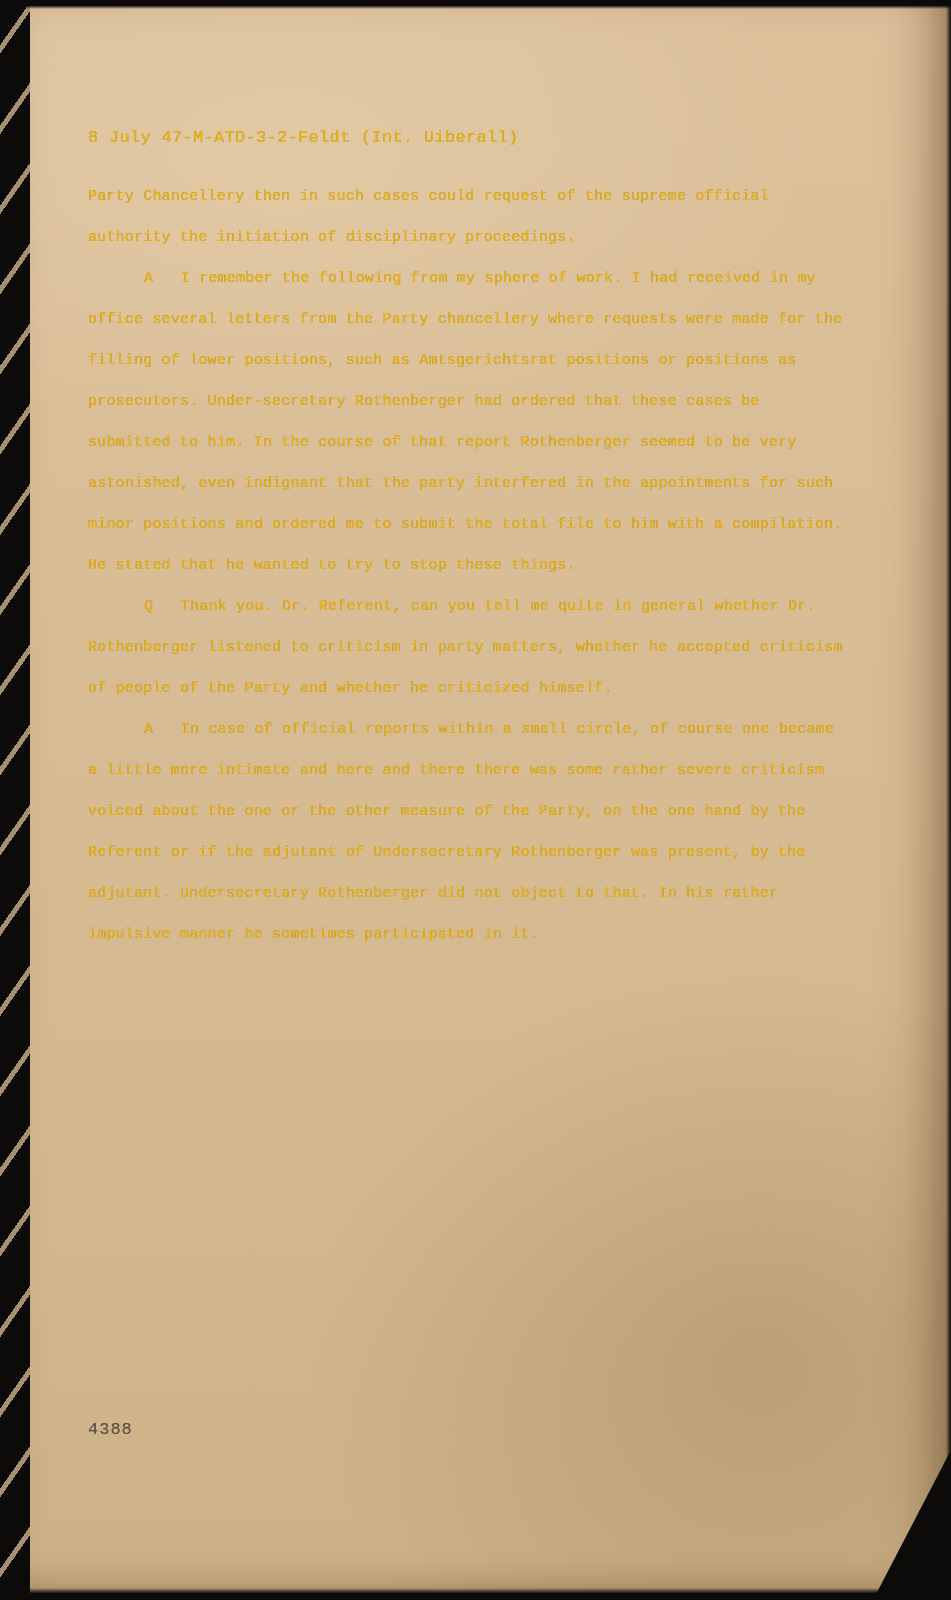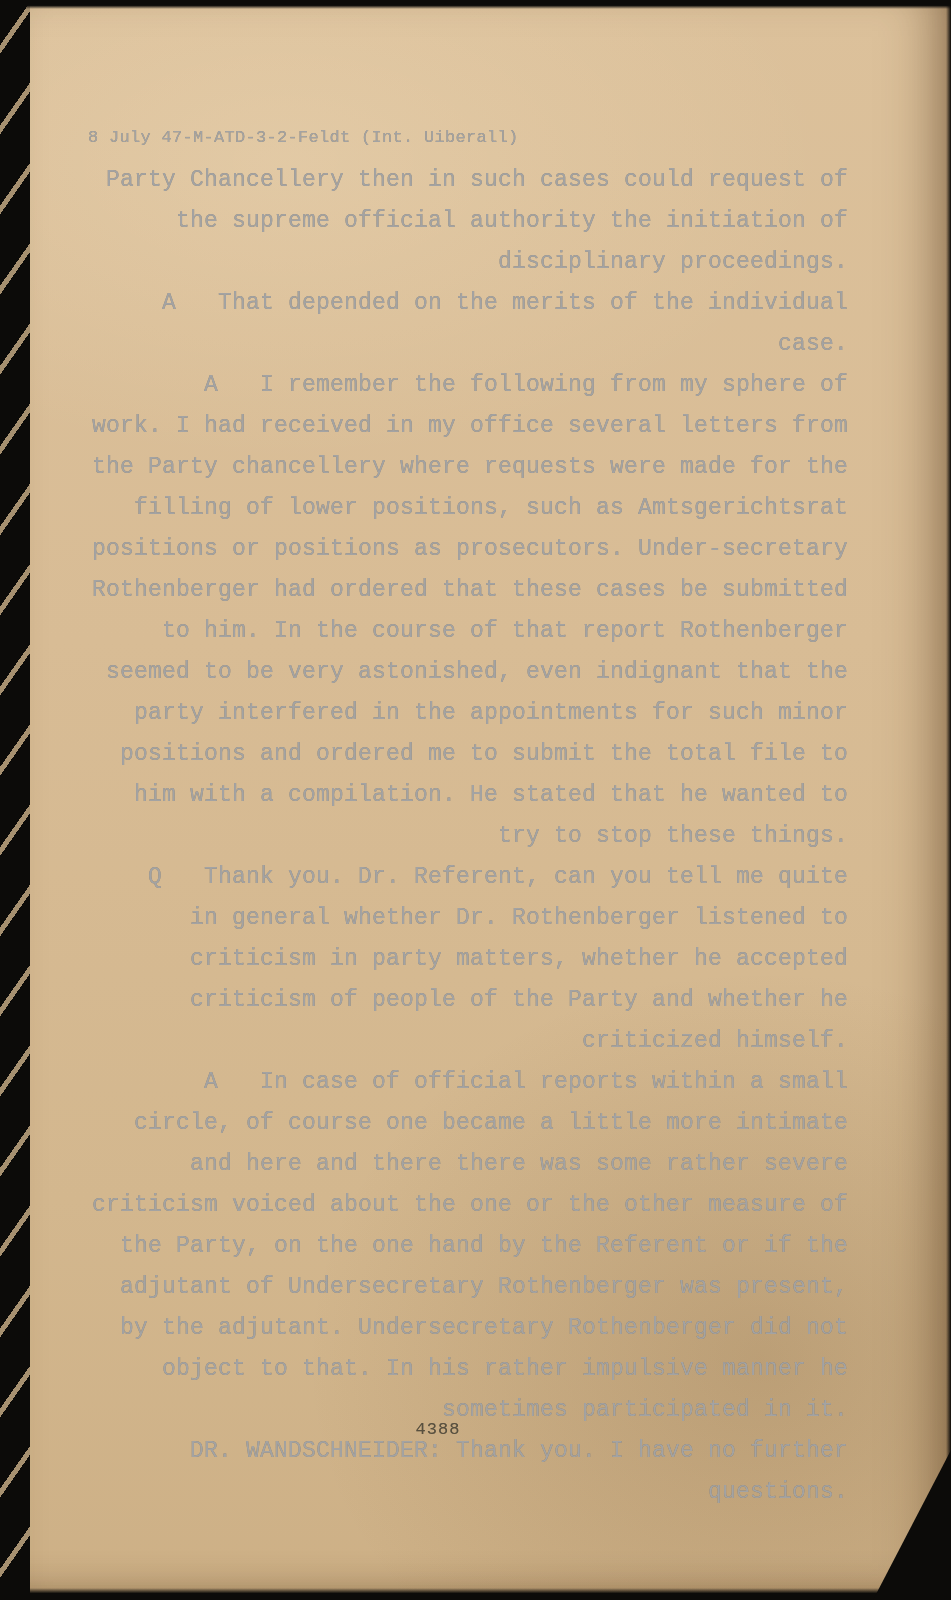--- a/index.html
+++ b/index.html
@@ -58,55 +58,53 @@
   }
   .corner-bottom-right {
     position: absolute;
     right: 0; bottom: 0;
     width: 78px; height: 150px;
     background: #0c0b09;
     clip-path: polygon(100% 0, 100% 100%, 0 100%);
   }
   
   .typewritten {
-    color: #a3a3a3;
+    color: #eab308;
     text-shadow: 0 0 0.6px rgba(73,67,58,0.55);
   }
   .doc-header {
     position: absolute;
     left: 88px;
     top: 70px;
     font-size: 17px;
     line-height: 27px;
     letter-spacing: 0.3px;
     white-space: pre;
   }
   .doc-body {
     position: absolute;
     left: 88px;
-    top: 160px;
+    top: 176px;
     width: 760px;
-    font-size: 23px;
+    font-size: 15px;
     line-height: 41px;
     letter-spacing: 0.2px;
-    text-align: right;
   }
   .doc-body p {
     margin: 0;
     white-space: pre-wrap;
   }
   .doc-body p.qa {
     text-indent: 56px;
   }
   .page-number {
     position: absolute;
     left: 88px;
     width: 700px;
     top: 1420px;
-    text-align: center;
     font-size: 17px;
     letter-spacing: 1px;
     color: #58503f;
     text-shadow: 0 0 0.6px rgba(88,80,63,0.5);
   }
 </style>
 </head>
 <body>
 
 <div class="paper"></div>
@@ -115,20 +113,18 @@
 <div class="edge-right"></div>
 <div class="edge-bottom"></div>
 <div class="corner-bottom-right"></div>
 
 <div class="doc-header typewritten">
   <div>8 July 47-M-ATD-3-2-Feldt (Int. Uiberall)</div>
 </div>
 
 <div class="doc-body typewritten">
   <p>Party Chancellery then in such cases could request of the supreme official authority the initiation of disciplinary proceedings.</p>
-  <p class="qa">A   That depended on the merits of the individual case.</p>
   <p class="qa">A   I remember the following from my sphere of work. I had received in my office several letters from the Party chancellery where requests were made for the filling of lower positions, such as Amtsgerichtsrat positions or positions as prosecutors. Under-secretary Rothenberger had ordered that these cases be submitted to him. In the course of that report Rothenberger seemed to be very astonished, even indignant that the party interfered in the appointments for such minor positions and ordered me to submit the total file to him with a compilation. He stated that he wanted to try to stop these things.</p>
   <p class="qa">Q   Thank you. Dr. Referent, can you tell me quite in general whether Dr. Rothenberger listened to criticism in party matters, whether he accepted criticism of people of the Party and whether he criticized himself.</p>
   <p class="qa">A   In case of official reports within a small circle, of course one became a little more intimate and here and there there was some rather severe criticism voiced about the one or the other measure of the Party, on the one hand by the Referent or if the adjutant of Undersecretary Rothenberger was present, by the adjutant. Undersecretary Rothenberger did not object to that. In his rather impulsive manner he sometimes participated in it.</p>
-  <p class="qa">DR. WANDSCHNEIDER: Thank you. I have no further questions.</p>
 </div>
 
 <div class="page-number typewritten">4388</div>
 
 </body></html>

